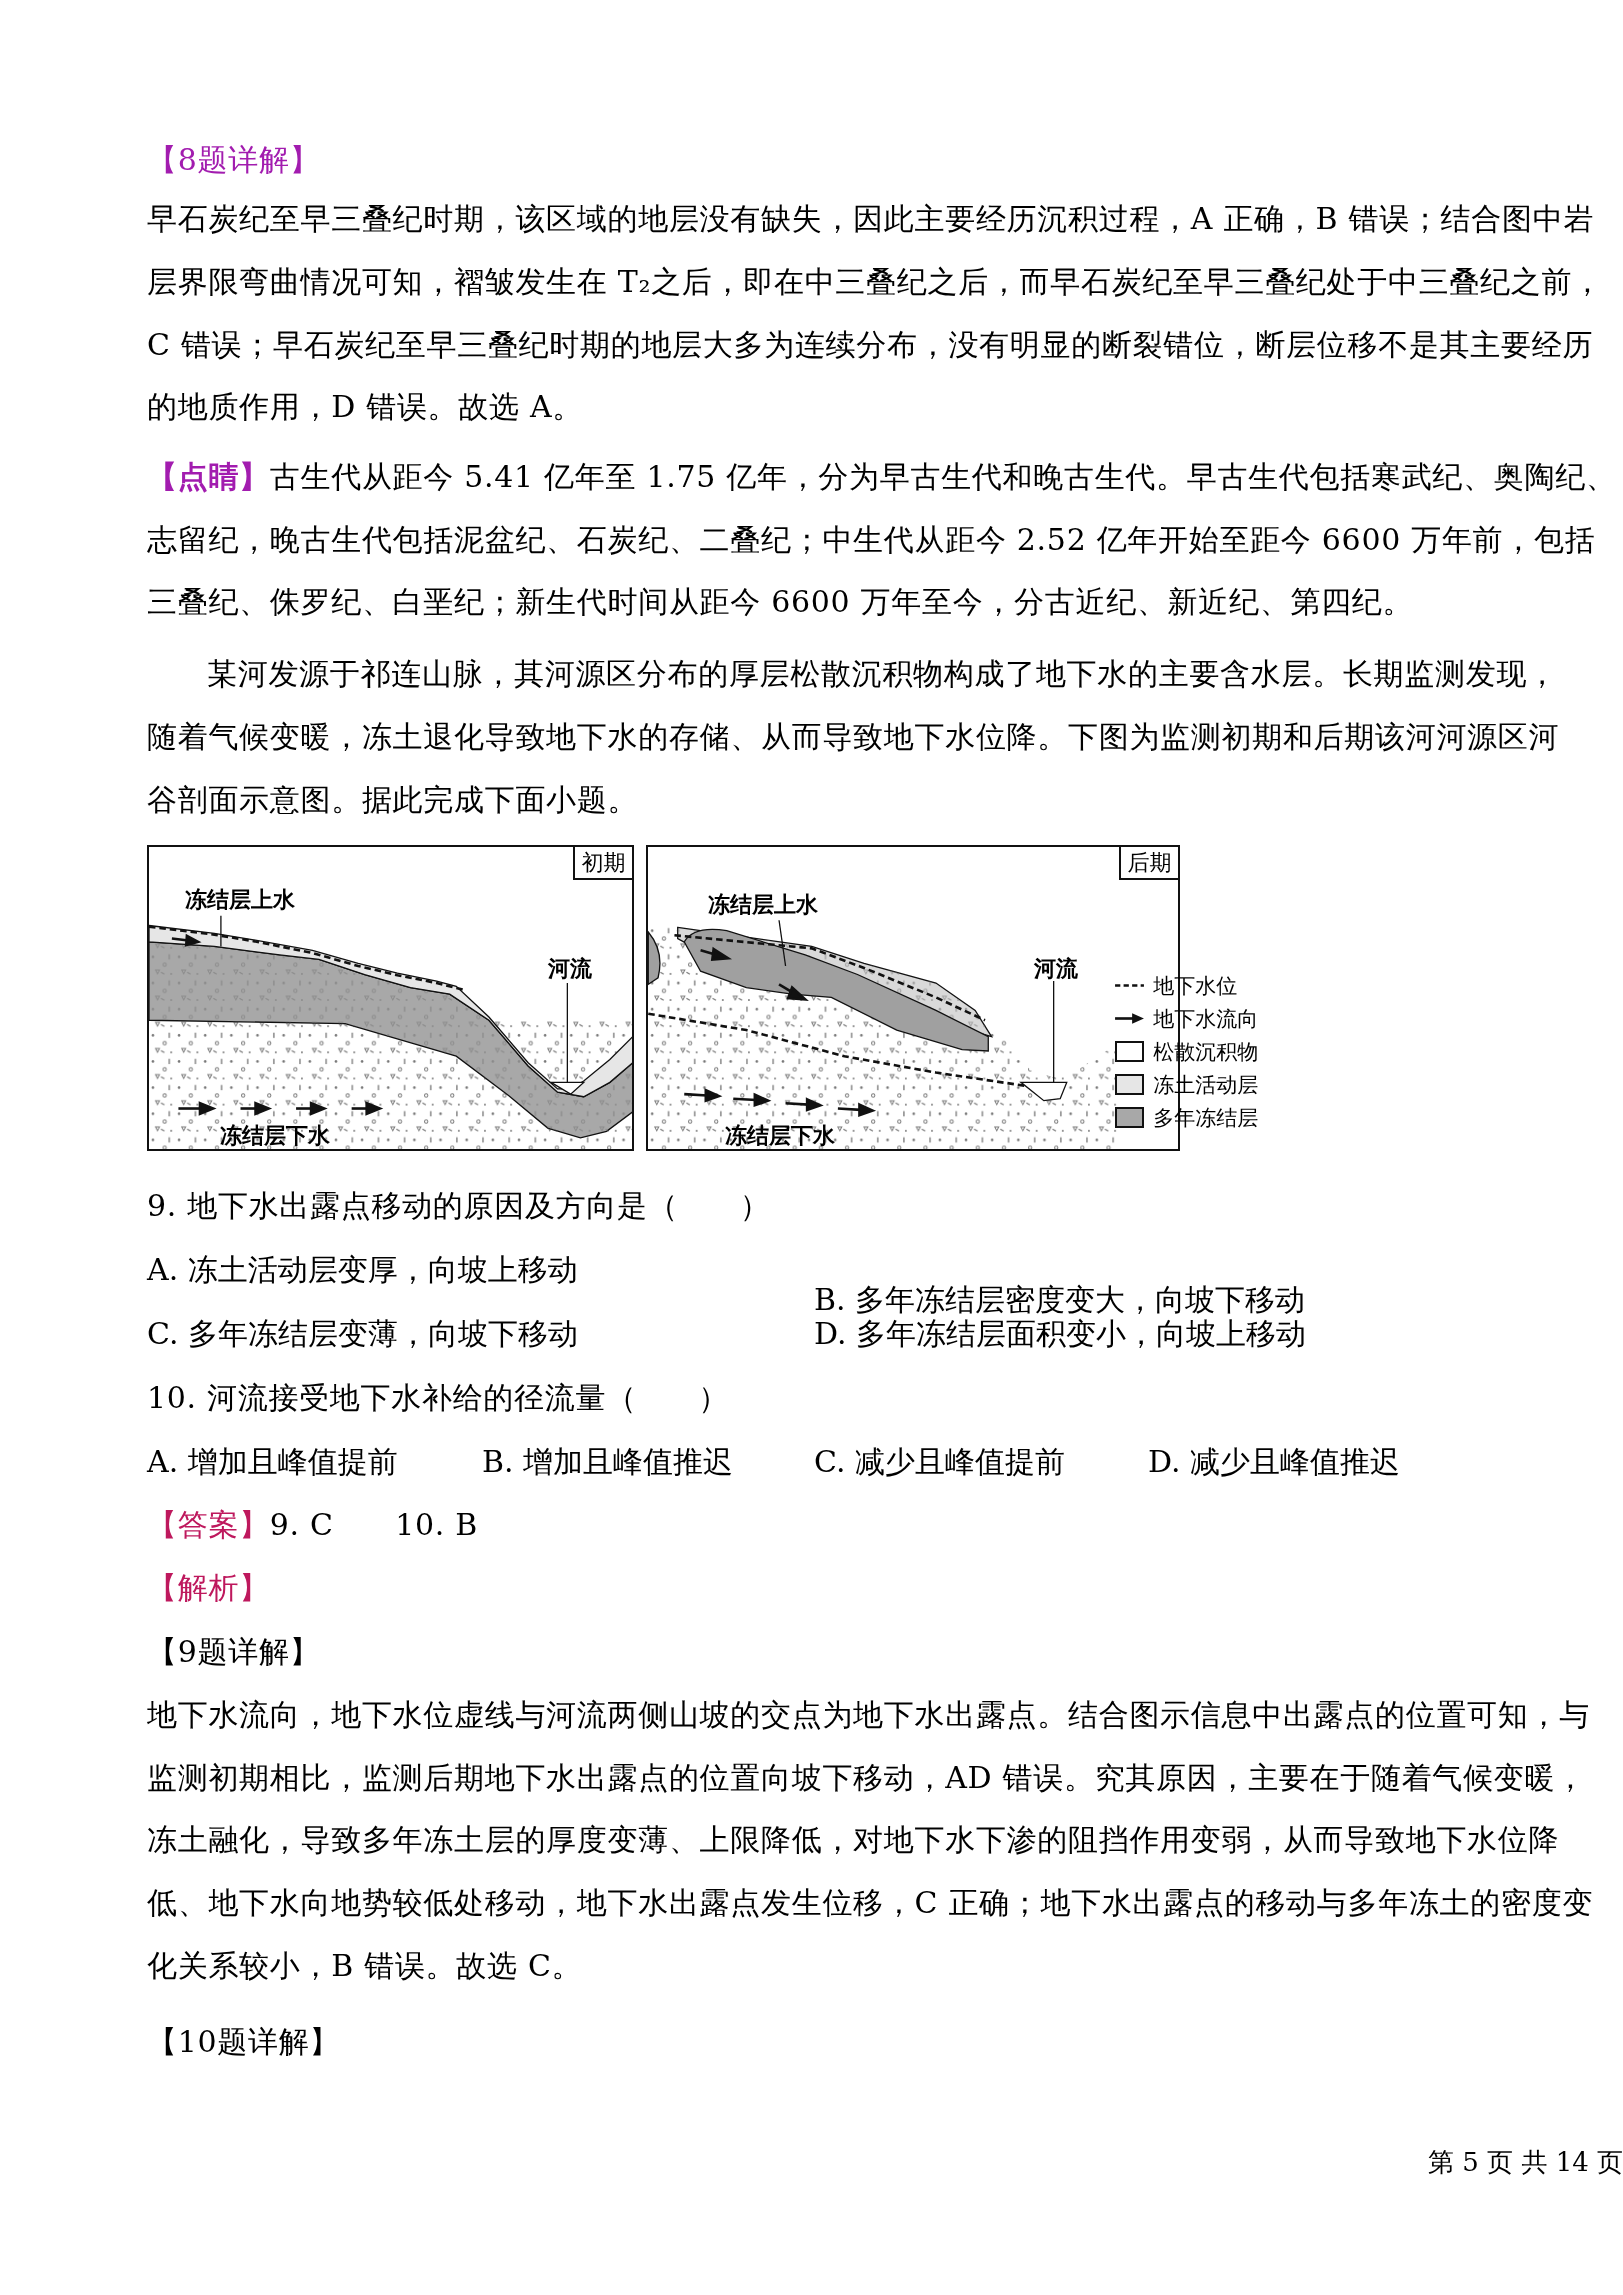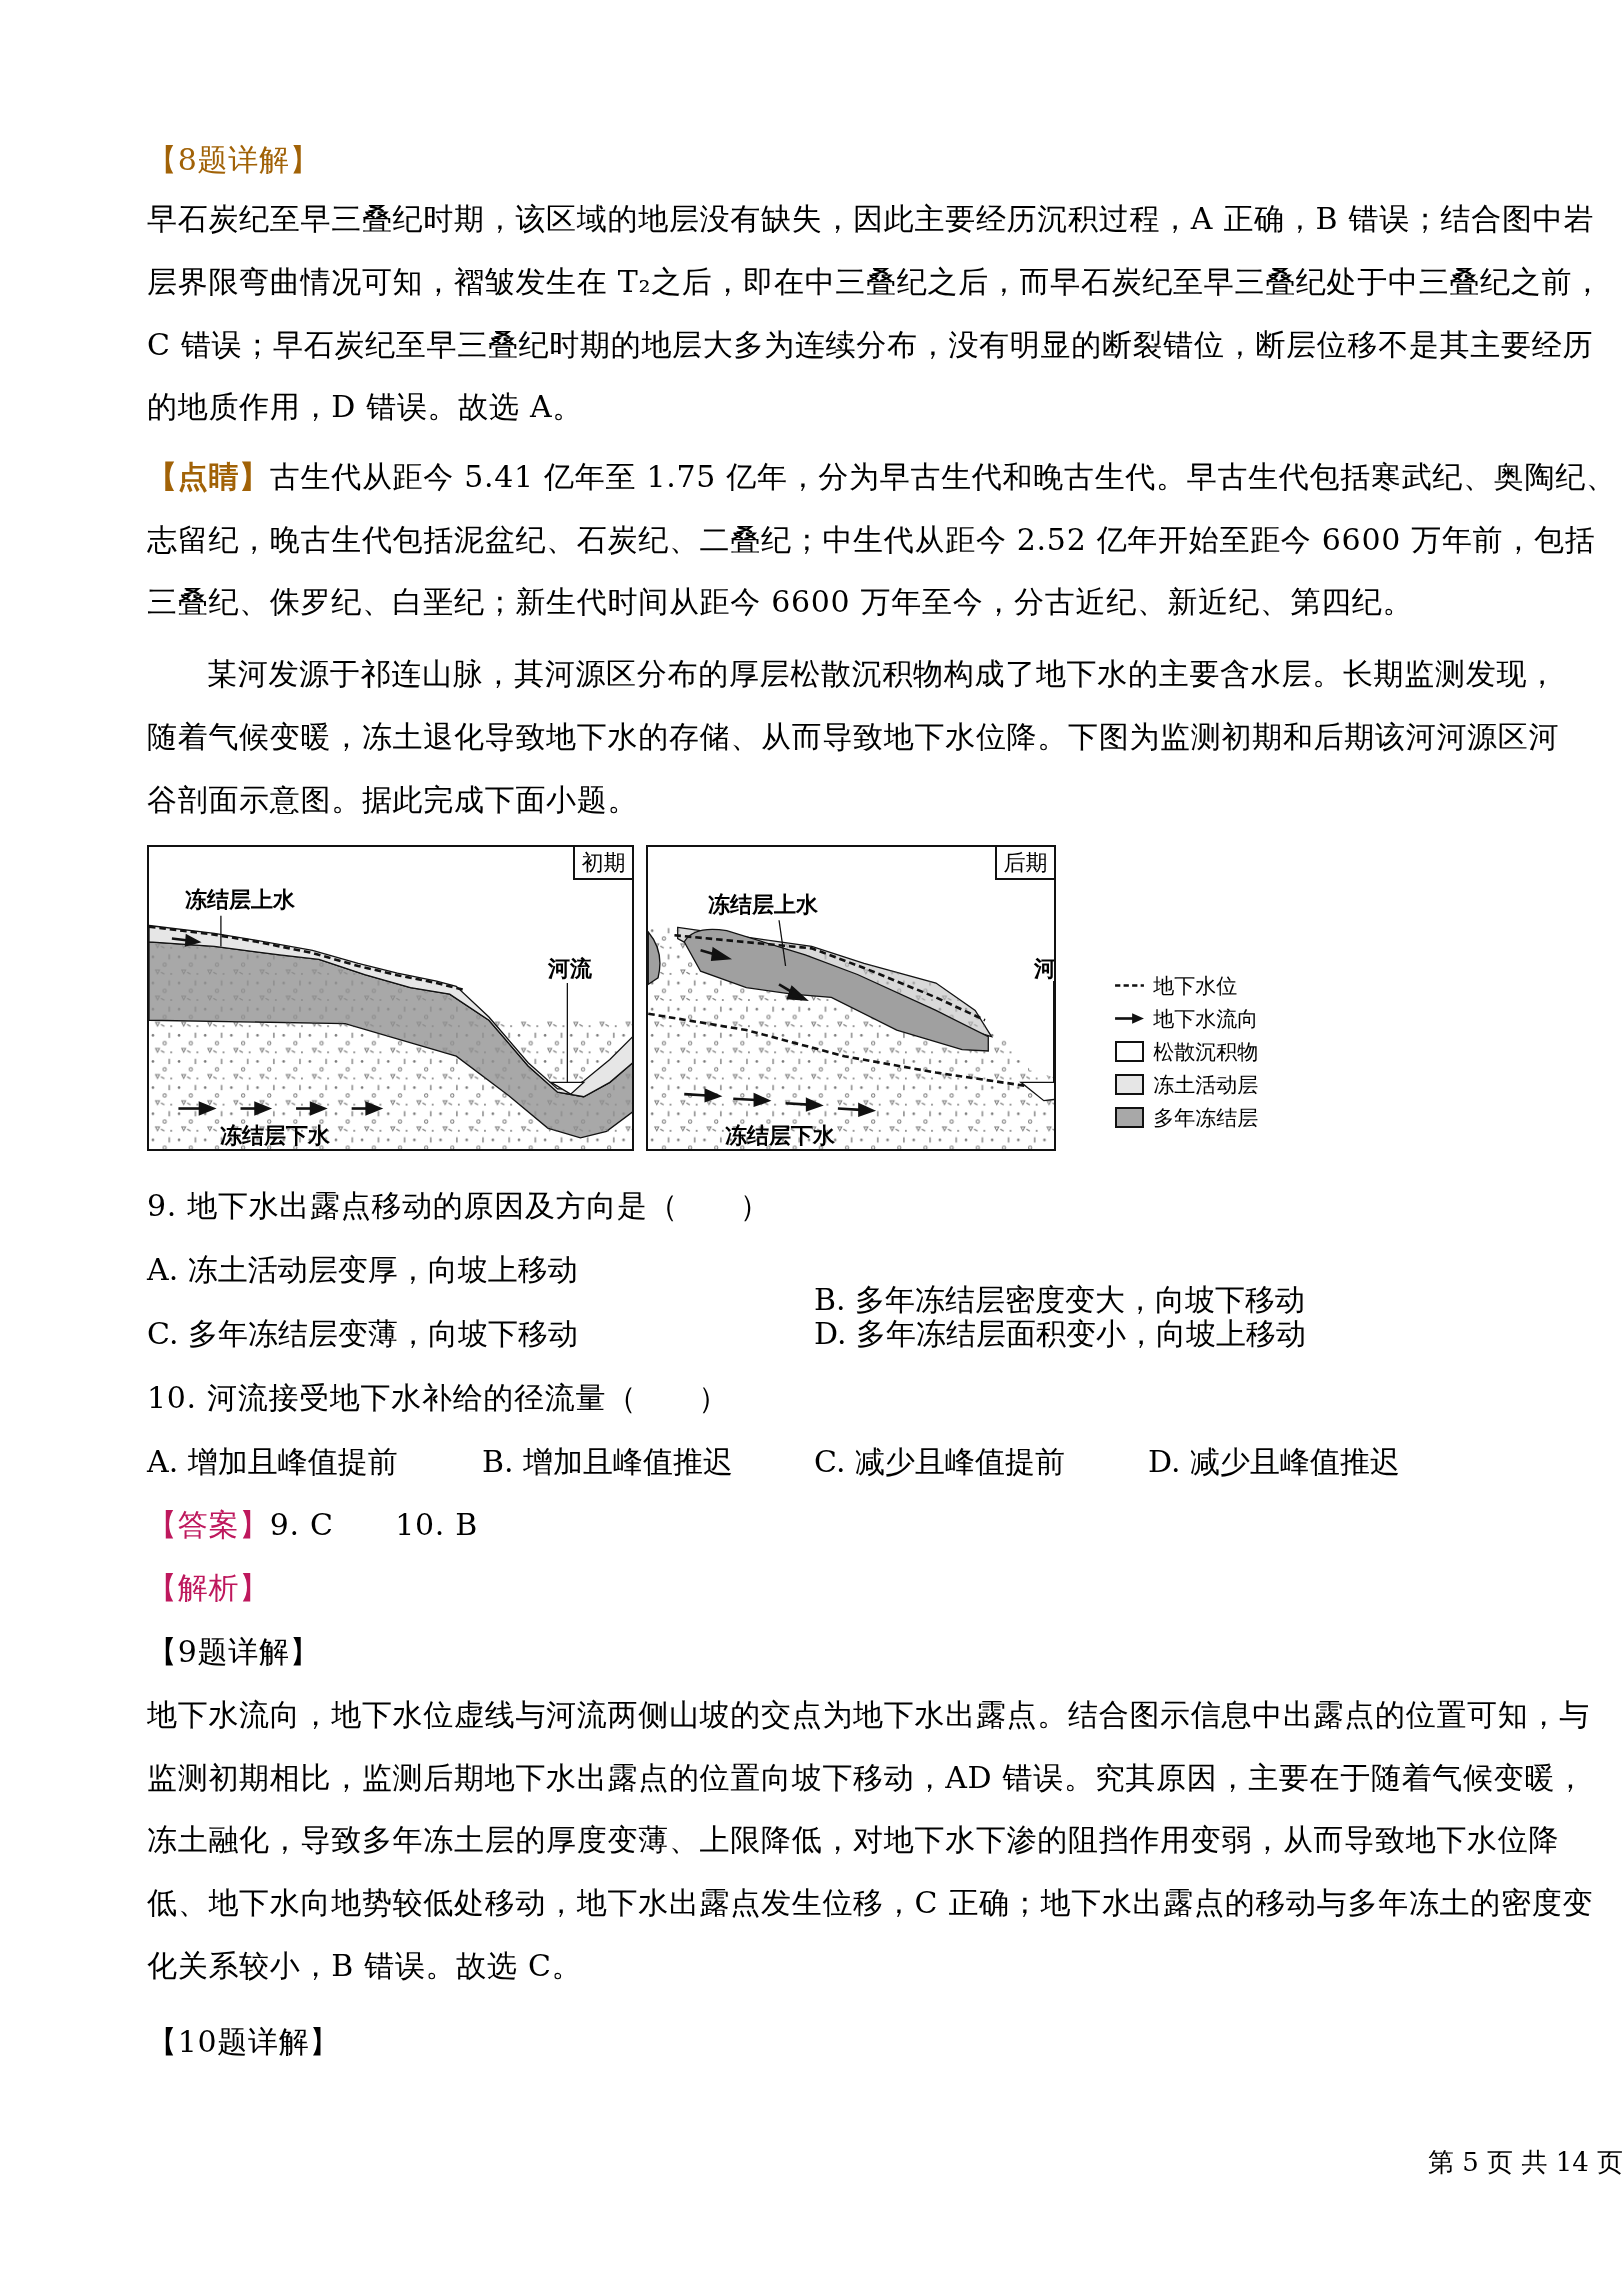--- a/index.html
+++ b/index.html
@@ -1,20 +1,20 @@
 <!DOCTYPE html>
 <html style="font-size:10.5px"><head>
 <meta charset="utf-8">
 <style>
   html, body { margin: 0; padding: 0; background: #ffffff; }
   body { width: 1623px; height: 2295px; position: relative; overflow: hidden;
          font-family: "DejaVu Serif", "Liberation Serif", serif; color: #000; }
   .page { position: absolute; left: 147px; top: 0; width: 1328px; }
   .line { position: absolute; left: 0; font-size: 30px; line-height: 39px; white-space: nowrap; letter-spacing: 0.7px; }
-  .tag-black { color: #a16207; }
+  .tag-black { color: #a21caf; }
   .tag-grey { color: #be185d; }
   .indent { padding-left: 60px; }
   .figure { position: absolute; left: 147px; top: 845px; width: 1152px; height: 308px; }
   .panel { position: absolute; top: 0; height: 306px; border: 2.6px solid #111; background: #fff; overflow: hidden; box-sizing: border-box; }
   .panel svg { position: absolute; left: 0; top: 0; }
   .panel-label { position: absolute; right: 0; top: 0; border-left: 2px solid #111; border-bottom: 2px solid #111; background: #fff;
                  font-size: 22px; padding: 2.6px 6.5px; line-height: 26px; }
   .fig-text { position: absolute; font-size: 22px; line-height: 26px; white-space: nowrap; font-weight: bold; }
   .legend { position: absolute; left: 968px; top: 124px; }
   .legend-item { display: flex; align-items: center; height: 33px; font-size: 21px; }
@@ -82,21 +82,21 @@
         <line x1="310" y1="400" x2="335" y2="400"></line>
           <path d="M333 392 L353 400 L333 408 Z"></path>
       </g>
     </svg>
     <div class="panel-label">初期</div>
     <div class="fig-text" style="left:36px;top:39px">冻结层上水</div>
     <div class="fig-text" style="left:399px;top:108px">河流</div>
     <div class="fig-text" style="left:71px;top:275px">冻结层下水</div>
   </div>
 
-  <div class="panel" style="left:499px;width:410px">
+  <div class="panel" style="left:499px;width:534px">
     <svg width="470" height="306" viewBox="0 0 718 468">
       <rect x="0" y="0" width="718" height="468" fill="#fff"></rect>
       <path d="M0 120 L60 125 L250 152 L330 178 L440 208 L520 265 L585 342 L620 352 L655 342 L718 300 L718 468 L0 468 Z" fill="url(#dots)"></path>
 
       <path d="M45 123 L250 152 L330 178 L440 208 L500 250 L525 290 L450 268 L300 225 L100 170 L45 140 Z" fill="#d9d9d9" stroke="#111" stroke-width="2"></path>
       <path d="M45 123 L250 152 L330 178 L440 208 L500 250 L525 290 L450 268 L300 225 L100 170 L45 140 Z" fill="url(#dots)" opacity="0.6"></path>
 
       <path d="M55 145 Q70 120 120 128 L240 165 L320 195 L440 250 L520 290 L520 312 L480 310 L380 280 L280 230 L220 225 L150 215 L80 190 Z" fill="#a0a0a0" stroke="#111" stroke-width="2"></path>
       <path d="M0 130 Q25 160 15 200 L0 210 Z" fill="#a0a0a0" stroke="#111" stroke-width="2"></path>
 

